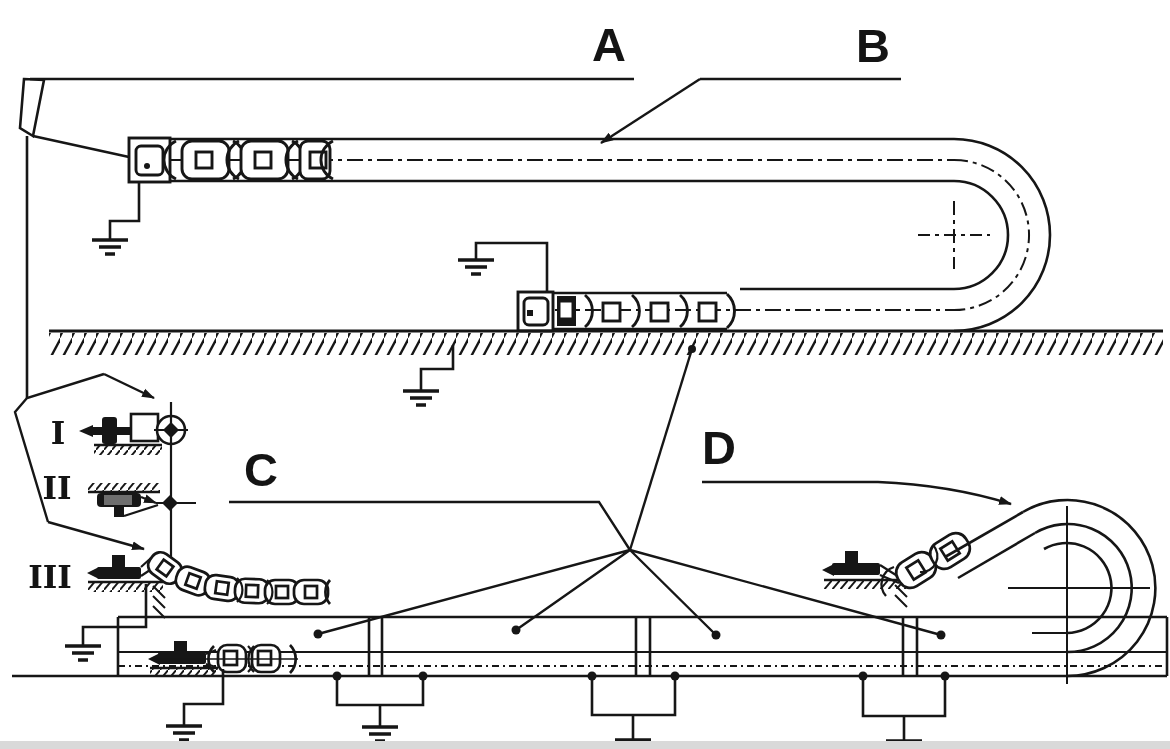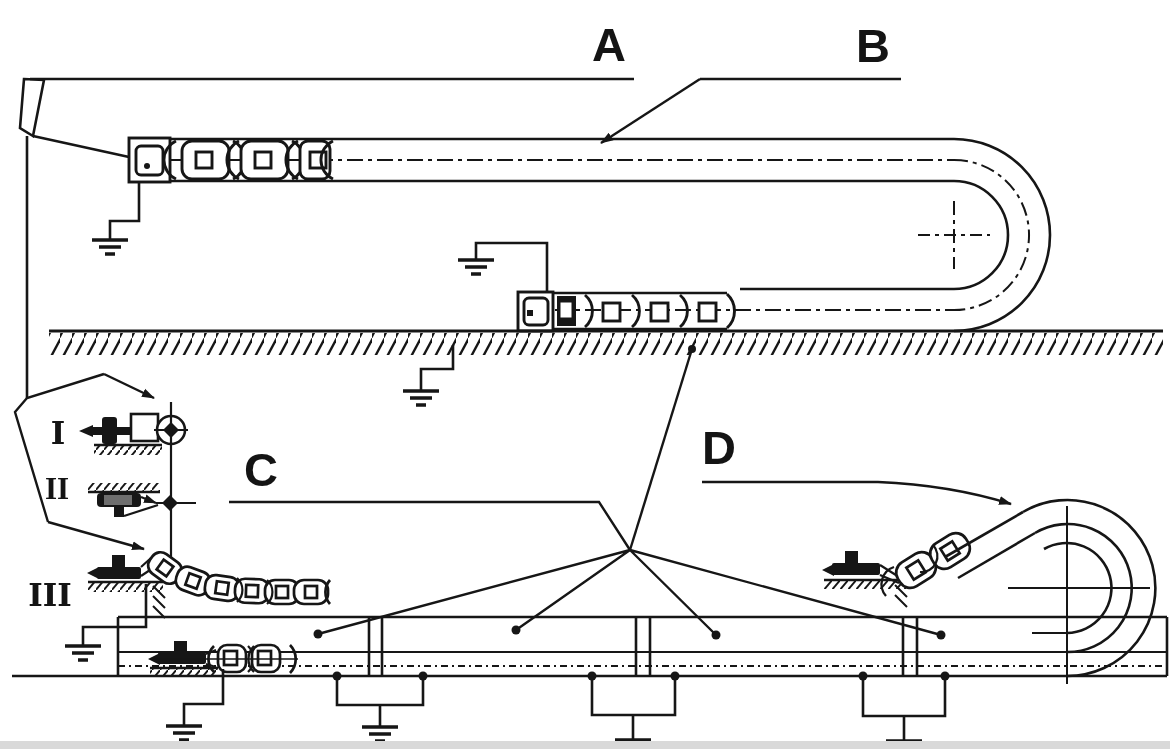--- a/index.html
+++ b/index.html
@@ -282,17 +282,17 @@
       <path d="M702,482 H878 Q950,485 1011,504" marker-end="url(#arr)"></path>
     </g>
   </g>
 </svg>
 
 <div class="lbl" style="left:609px;top:44px;">A</div>
 <div class="lbl" style="left:873px;top:45px;">B</div>
 <div class="lbl" style="left:261px;top:469px;">C</div>
 <div class="lbl" style="left:719px;top:447px;">D</div>
 <div class="rn" style="left:58px;top:433px;">I</div>
-<div class="rn" style="left:57px;top:488px;font-family:Liberation Serif, serif;">II</div>
-<div class="rn" style="left:50px;top:577px;margin-top:18px;">III</div>
+<div class="rn" style="left:57px;top:488px;">II</div>
+<div class="rn" style="left:50px;top:577px;">III</div>
 
 <div class="bottom-strip"></div>
 </div>
 
 </body></html>

